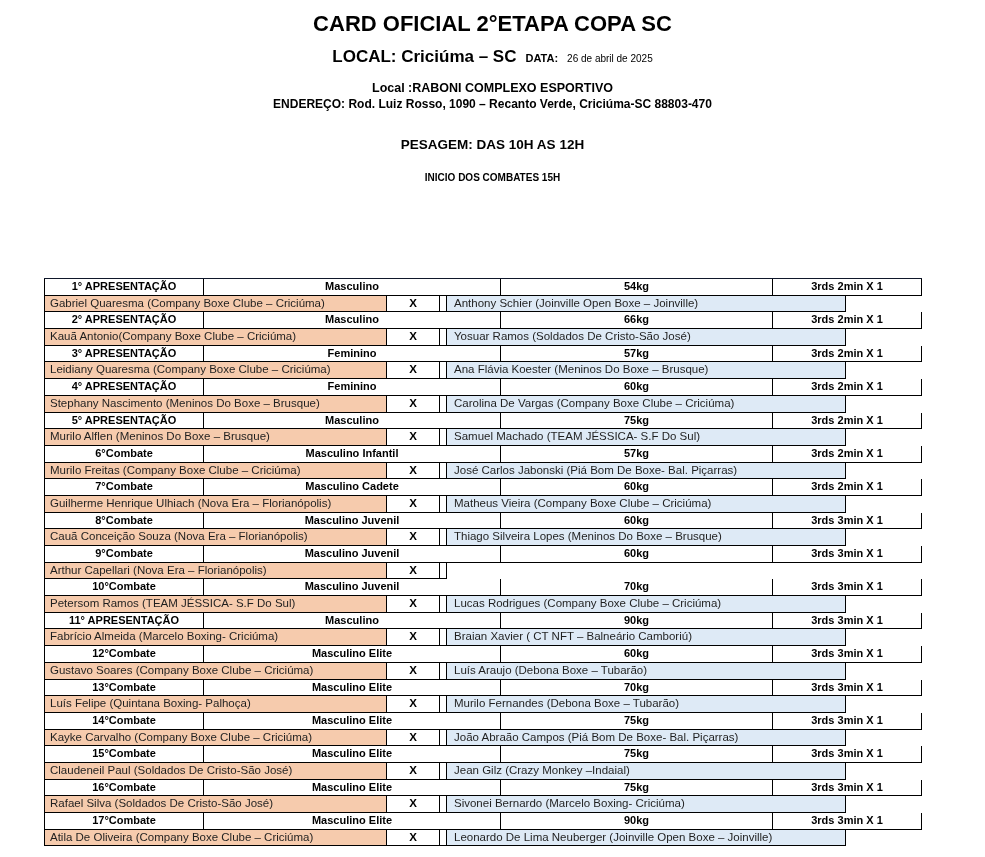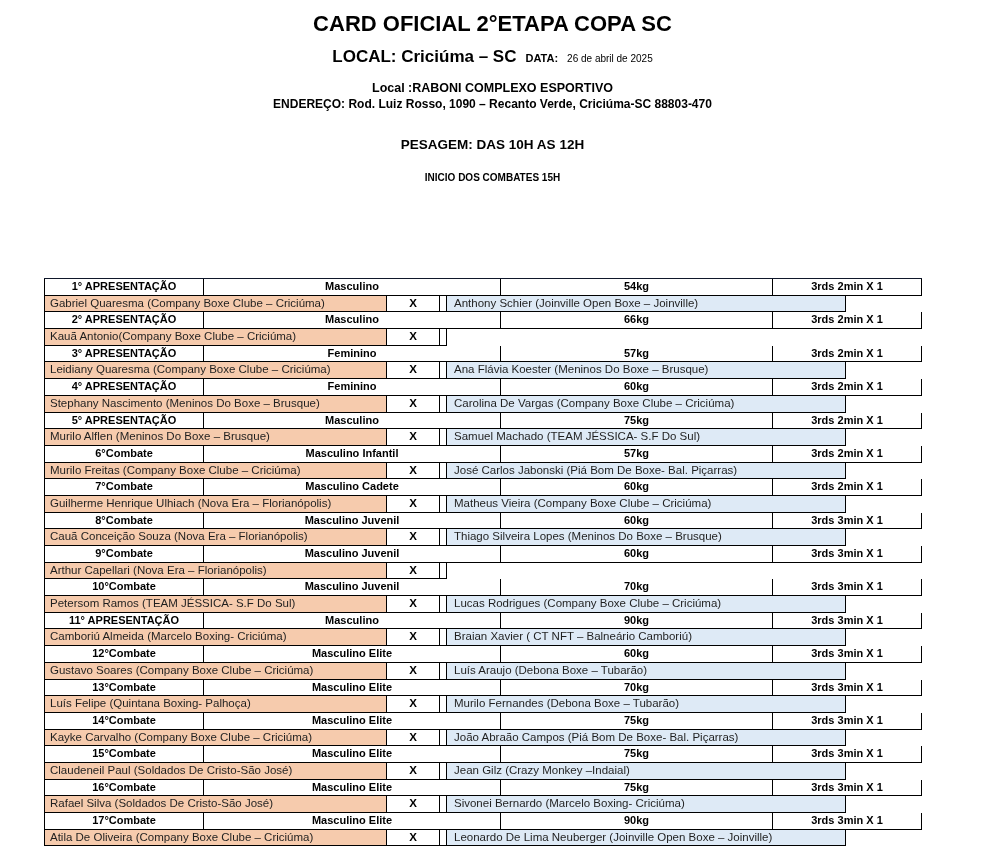--- a/index.html
+++ b/index.html
@@ -88,20 +88,21 @@
   <div class="row header-row">
     <div class="cell c-num">2° APRESENTAÇÃO</div>
     <div class="cell c-cat">Masculino</div>
     <div class="cell c-wt">66kg</div>
     <div class="cell c-rnd">3rds 2min X 1</div>
   </div>
   <div class="row fighter-row">
     <div class="cell c-f1">Kauã Antonio(Company Boxe Clube – Criciúma)</div>
     <div class="cell c-x">X</div>
     <div class="cell c-gap"></div>
+    <div class="cell c-f2">Yosuar Ramos (Soldados De Cristo-São José)</div>
   </div>
 
   <div class="row header-row">
     <div class="cell c-num">3° APRESENTAÇÃO</div>
     <div class="cell c-cat">Feminino</div>
     <div class="cell c-wt">57kg</div>
     <div class="cell c-rnd">3rds 2min X 1</div>
   </div>
   <div class="row fighter-row">
     <div class="cell c-f1">Leidiany Quaresma (Company Boxe Clube – Criciúma)</div>
@@ -200,21 +201,21 @@
     <div class="cell c-f2">Lucas Rodrigues (Company Boxe Clube – Criciúma)</div>
   </div>
 
   <div class="row header-row">
     <div class="cell c-num">11° APRESENTAÇÃO</div>
     <div class="cell c-cat">Masculino</div>
     <div class="cell c-wt">90kg</div>
     <div class="cell c-rnd">3rds 3min X 1</div>
   </div>
   <div class="row fighter-row">
-    <div class="cell c-f1">Camboriú Almeida (Marcelo Boxing- Criciúma)</div>
+    <div class="cell c-f1">Fabrício Almeida (Marcelo Boxing- Criciúma)</div>
     <div class="cell c-x">X</div>
     <div class="cell c-gap"></div>
     <div class="cell c-f2">Braian Xavier ( CT NFT – Balneário Camboriú)</div>
   </div>
 
   <div class="row header-row">
     <div class="cell c-num">12°Combate</div>
     <div class="cell c-cat">Masculino Elite</div>
     <div class="cell c-wt">60kg</div>
     <div class="cell c-rnd">3rds 3min X 1</div>

